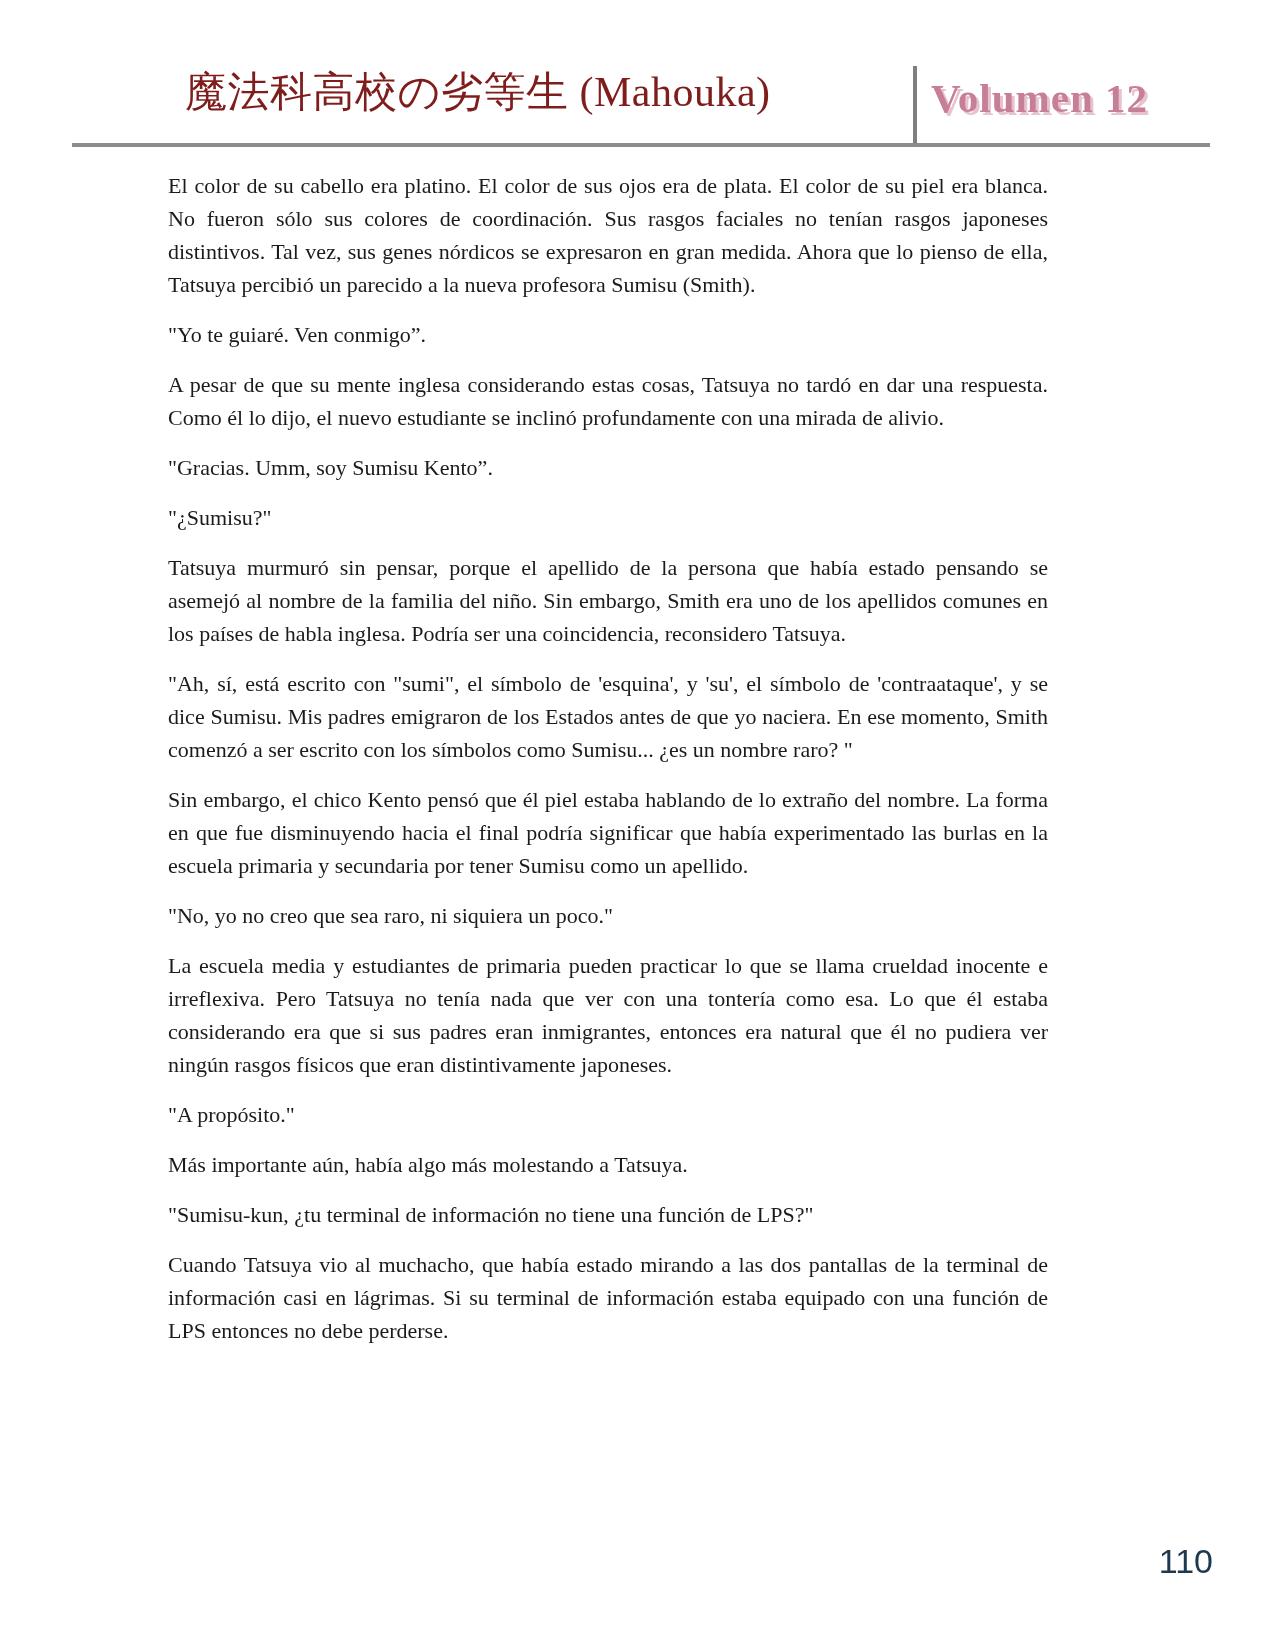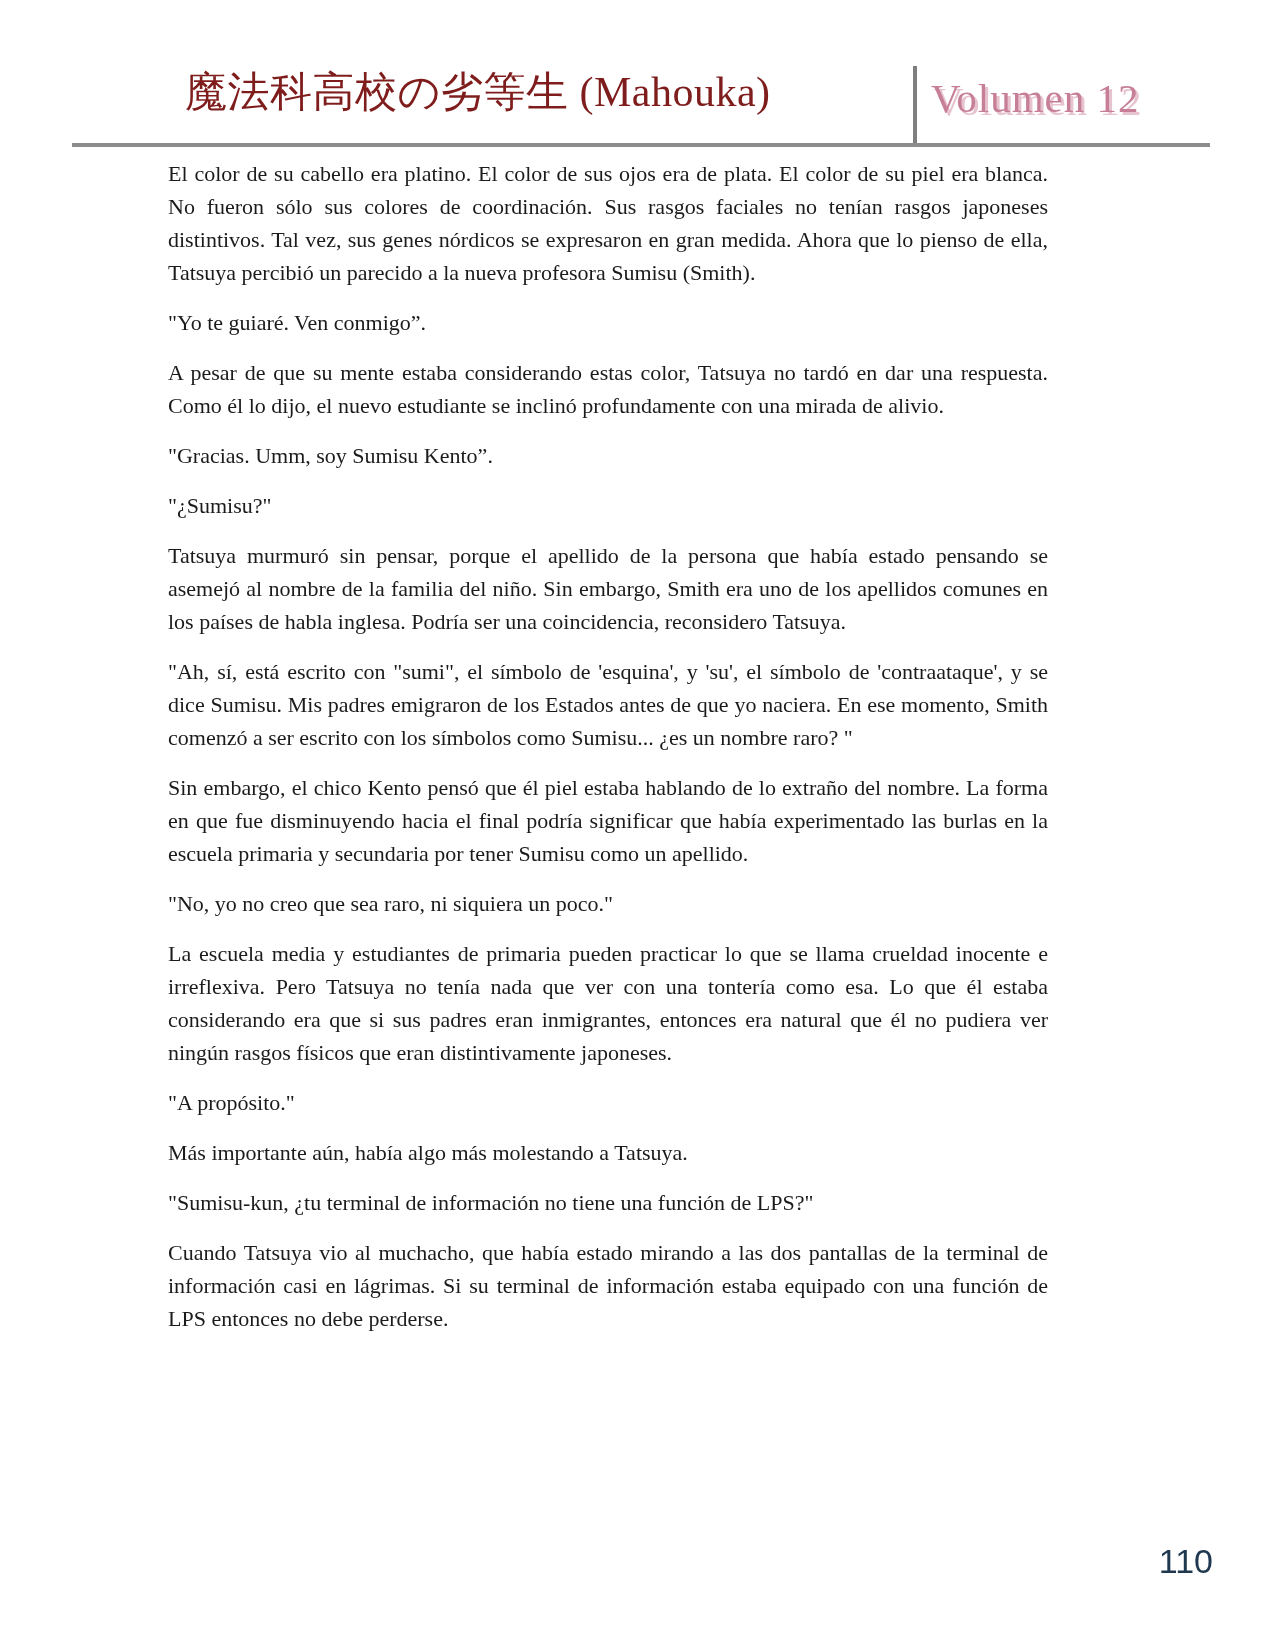--- a/index.html
+++ b/index.html
@@ -34,21 +34,21 @@
     top: 66px;
     width: 4px;
     height: 78px;
     background: #7f7f7f;
   }
   .volume-label {
     position: absolute;
     left: 931px;
     top: 74px;
     font-size: 41px;
-    font-weight: normal;
+    font-weight: bold;
     font-family: "Liberation Serif", serif;
     color: #c77f97;
     text-shadow: 3px 3px 0 #e6c3cd;
     white-space: nowrap;
     letter-spacing: 1px;
   }
   .header-rule {
     position: absolute;
     left: 72px;
     top: 143px;
@@ -60,21 +60,21 @@
     position: absolute;
     left: 168px;
     top: 157px;
     width: 880px;
     font-size: 22px;
     line-height: 33px;
     color: #1b1b1b;
     text-align: justify;
   }
   .content p {
-    margin: 0 0 17px 0;
+    margin: 12px 0 17px 0;
   }
   .page-number {
     position: absolute;
     right: 62px;
     top: 1542px;
     font-family: "Liberation Sans", sans-serif;
     font-size: 34px;
     color: #1f3850;
   }
 </style>
@@ -87,21 +87,21 @@
 
   <div class="header-vbar"></div>
 
   <div class="volume-label">Volumen 12</div>
 
   <div class="header-rule"></div>
 
   <div class="content">
     <p>El color de su cabello era platino. El color de sus ojos era de plata. El color de su piel era blanca. No fueron sólo sus colores de coordinación. Sus rasgos faciales no tenían rasgos japoneses distintivos. Tal vez, sus genes nórdicos se expresaron en gran medida. Ahora que lo pienso de ella, Tatsuya percibió un parecido a la nueva profesora Sumisu (Smith).</p>
     <p>"Yo te guiaré. Ven conmigo”.</p>
-    <p>A pesar de que su mente estaba considerando estas color, Tatsuya no tardó en dar una respuesta. Como él lo dijo, el nuevo estudiante se inclinó profundamente con una mirada de alivio.</p>
+    <p>A pesar de que su mente inglesa considerando estas cosas, Tatsuya no tardó en dar una respuesta. Como él lo dijo, el nuevo estudiante se inclinó profundamente con una mirada de alivio.</p>
     <p>"Gracias. Umm, soy Sumisu Kento”.</p>
     <p>"¿Sumisu?"</p>
     <p>Tatsuya murmuró sin pensar, porque el apellido de la persona que había estado pensando se asemejó al nombre de la familia del niño. Sin embargo, Smith era uno de los apellidos comunes en los países de habla inglesa. Podría ser una coincidencia, reconsidero Tatsuya.</p>
     <p>"Ah, sí, está escrito con "sumi", el símbolo de 'esquina', y 'su', el símbolo de 'contraataque', y se dice Sumisu. Mis padres emigraron de los Estados antes de que yo naciera. En ese momento, Smith comenzó a ser escrito con los símbolos como Sumisu... ¿es un nombre raro? "</p>
     <p>Sin embargo, el chico Kento pensó que él piel estaba hablando de lo extraño del nombre. La forma en que fue disminuyendo hacia el final podría significar que había experimentado las burlas en la escuela primaria y secundaria por tener Sumisu como un apellido.</p>
     <p>"No, yo no creo que sea raro, ni siquiera un poco."</p>
     <p>La escuela media y estudiantes de primaria pueden practicar lo que se llama crueldad inocente e irreflexiva. Pero Tatsuya no tenía nada que ver con una tontería como esa. Lo que él estaba considerando era que si sus padres eran inmigrantes, entonces era natural que él no pudiera ver ningún rasgos físicos que eran distintivamente japoneses.</p>
     <p>"A propósito."</p>
     <p>Más importante aún, había algo más molestando a Tatsuya.</p>
     <p>"Sumisu-kun, ¿tu terminal de información no tiene una función de LPS?"</p>

